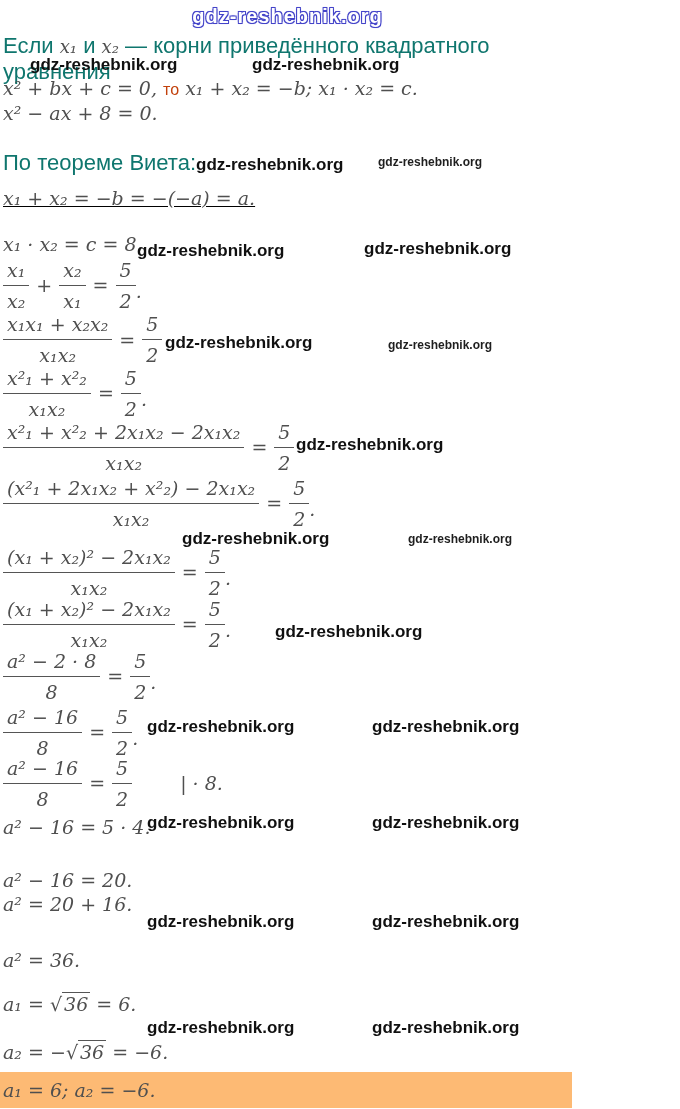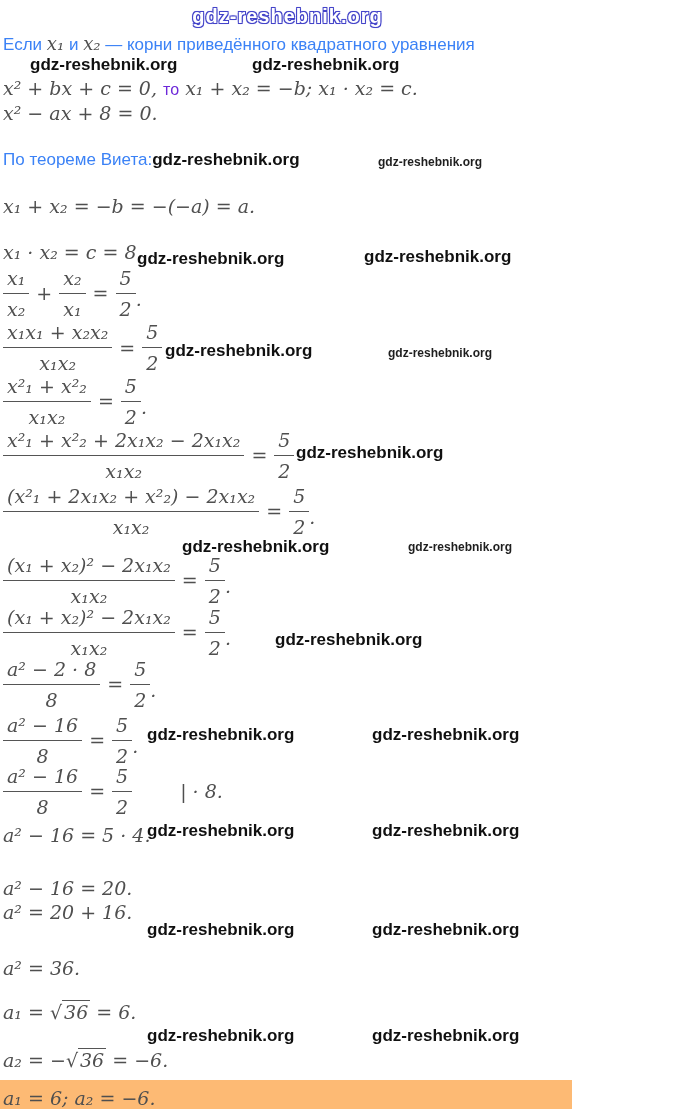--- a/index.html
+++ b/index.html
@@ -4,23 +4,23 @@
 <style>
   * { margin:0; padding:0; box-sizing:border-box; }
   html,body { background:#ffffff; }
   .page {
     position:relative; width:572px; height:1109px; background:#ffffff;
     overflow:hidden; font-family:"Liberation Sans",sans-serif;
   }
   .row { position:relative; padding-left:3px; }
 
   
-  .txt { font-family:"Liberation Sans",sans-serif; font-size:17px; color:#3b82f6; }
+  .txt { font-family:"Liberation Sans",sans-serif; font-size:22px; color:#0f766e; }
   .math { font-family:"DejaVu Serif",serif; font-style:italic; font-size:19px; color:#4f4f4f; line-height:24px; }
-  .math .txt-in { font-family:"Liberation Sans",sans-serif; font-style:normal; font-size:16px; color:#6d28d9; }
+  .math .txt-in { font-family:"Liberation Sans",sans-serif; font-style:normal; font-size:16px; color:#c2410c; }
 
   
   .wm { font-family:"Liberation Sans",sans-serif; white-space:nowrap; }
   .wm-bold { font-size:17px; font-weight:700; color:#101010; }
   .wm-small { font-size:12px; font-weight:700; color:#1e1e1e; }
   .abs { position:absolute; }
   .top-wm {
     display:inline-block; font-weight:700; font-size:20px; letter-spacing:1px; color:#ffffff;
     text-shadow:-1px -1px 0 #4343c9, 1px -1px 0 #4343c9, -1px 1px 0 #4343c9, 1px 1px 0 #4343c9, 0 0 2px #4343c9;
   }
@@ -39,21 +39,21 @@
   .sqrt-arg { border-top:1.6px solid #555; padding:0 2px; }
 
   
   #r-topwm  { padding-top:5px; height:30px; text-align:center; }
   #r-intro  { margin-top:3px; height:22px; }
   #r-intro .math-inline { font-family:"DejaVu Serif",serif; font-style:italic; font-size:18px; color:#4f4f4f; }
   #r-wm1    { height:21px; }
   #r-eq1    { height:25px; }
   #r-eq2    { height:27px; }
   #r-vieta  { margin-top:22px; height:24px; }
-  #r-sum    { margin-top:20px; height:24px; }
+  #r-sum    { margin-top:12px; height:24px;text-decoration:underline; }
   #r-prod   { margin-top:22px; height:26px; }
   #r-frac1  { height:54px; }
   #r-frac2  { height:55px; }
   #r-frac3  { height:52px;align-items:center; }
   #r-frac4  { height:56px; }
   #r-frac5  { height:56px; }
   #r-wm2    { height:16px; }
   #r-frac6  { height:50px; }
   #r-frac7  { height:54px; }
   #r-frac8  { height:50px; }

